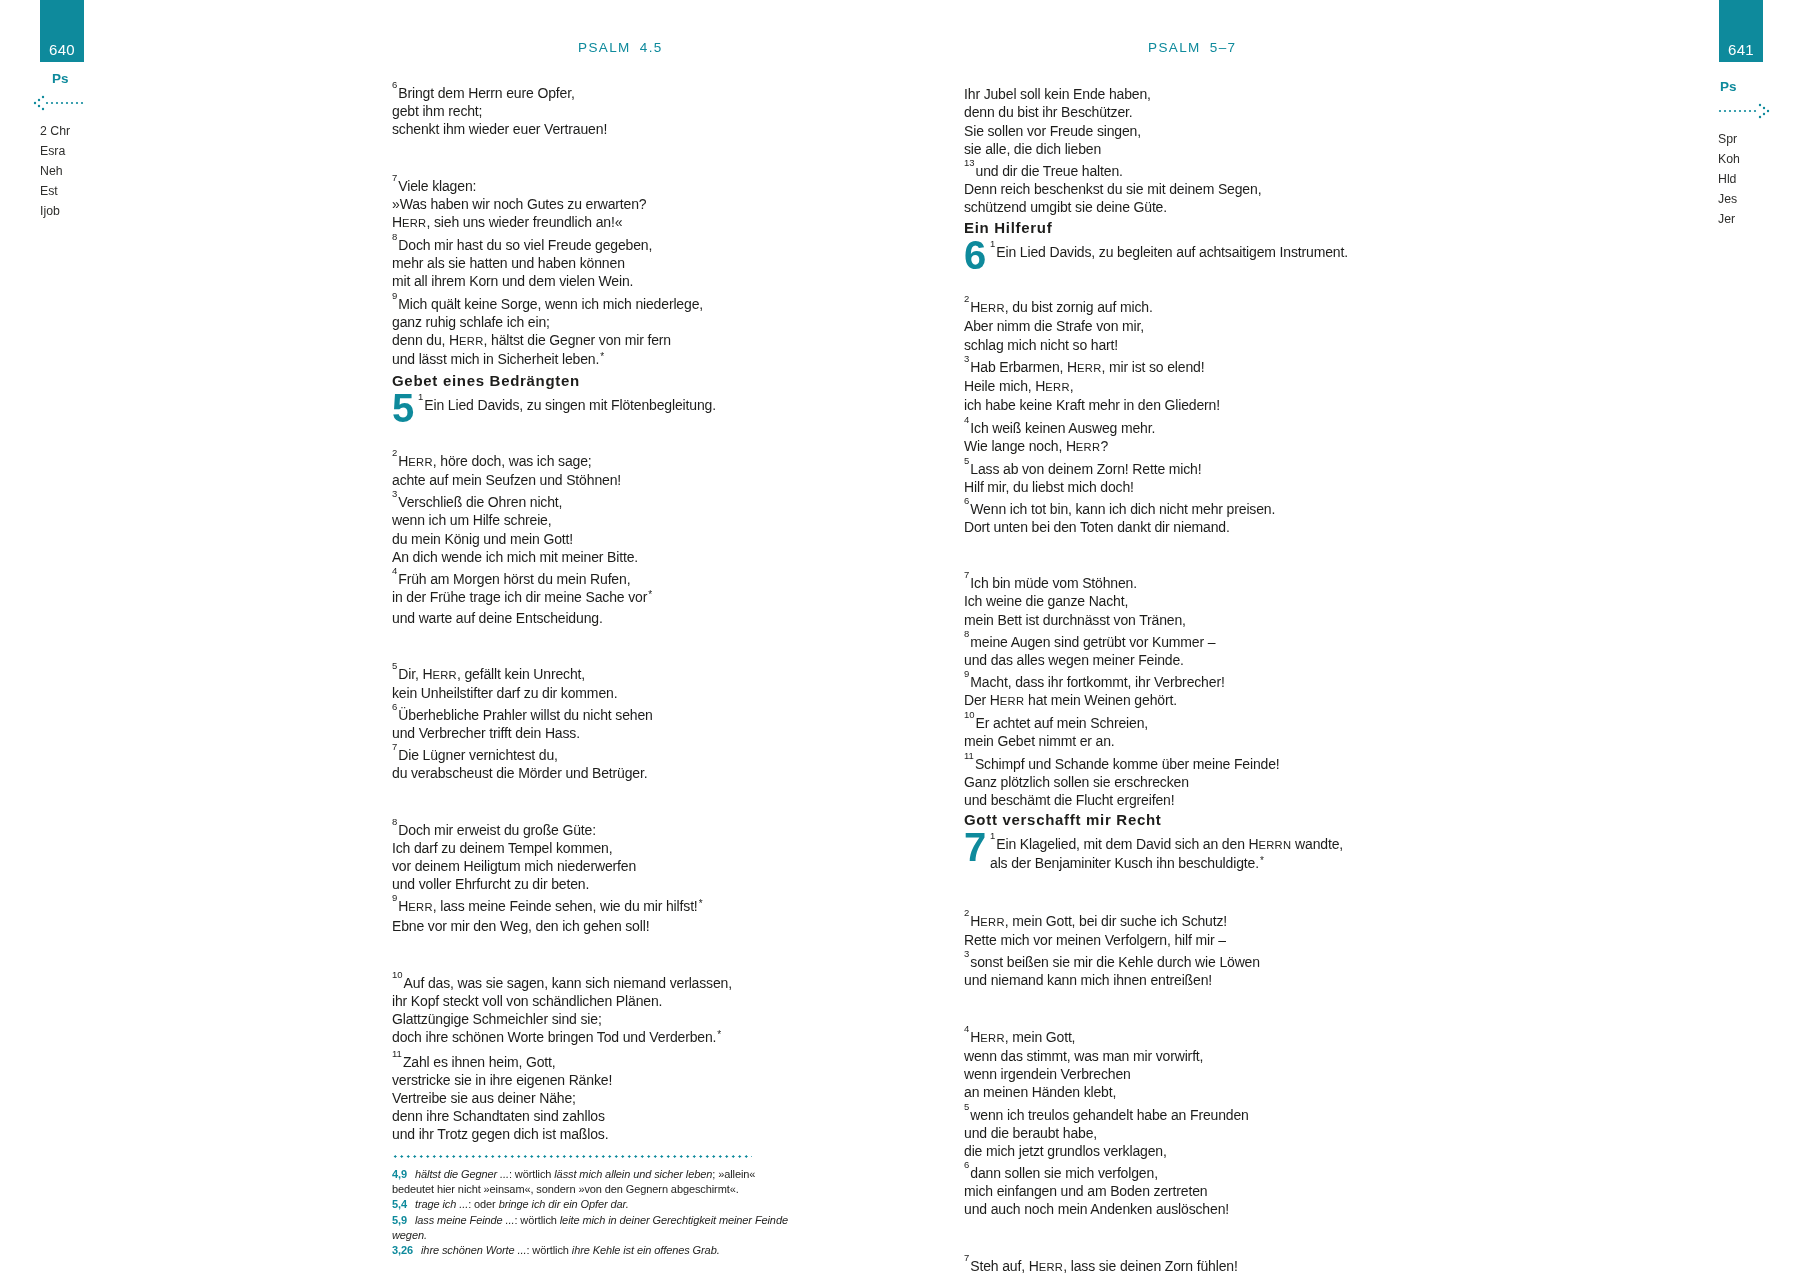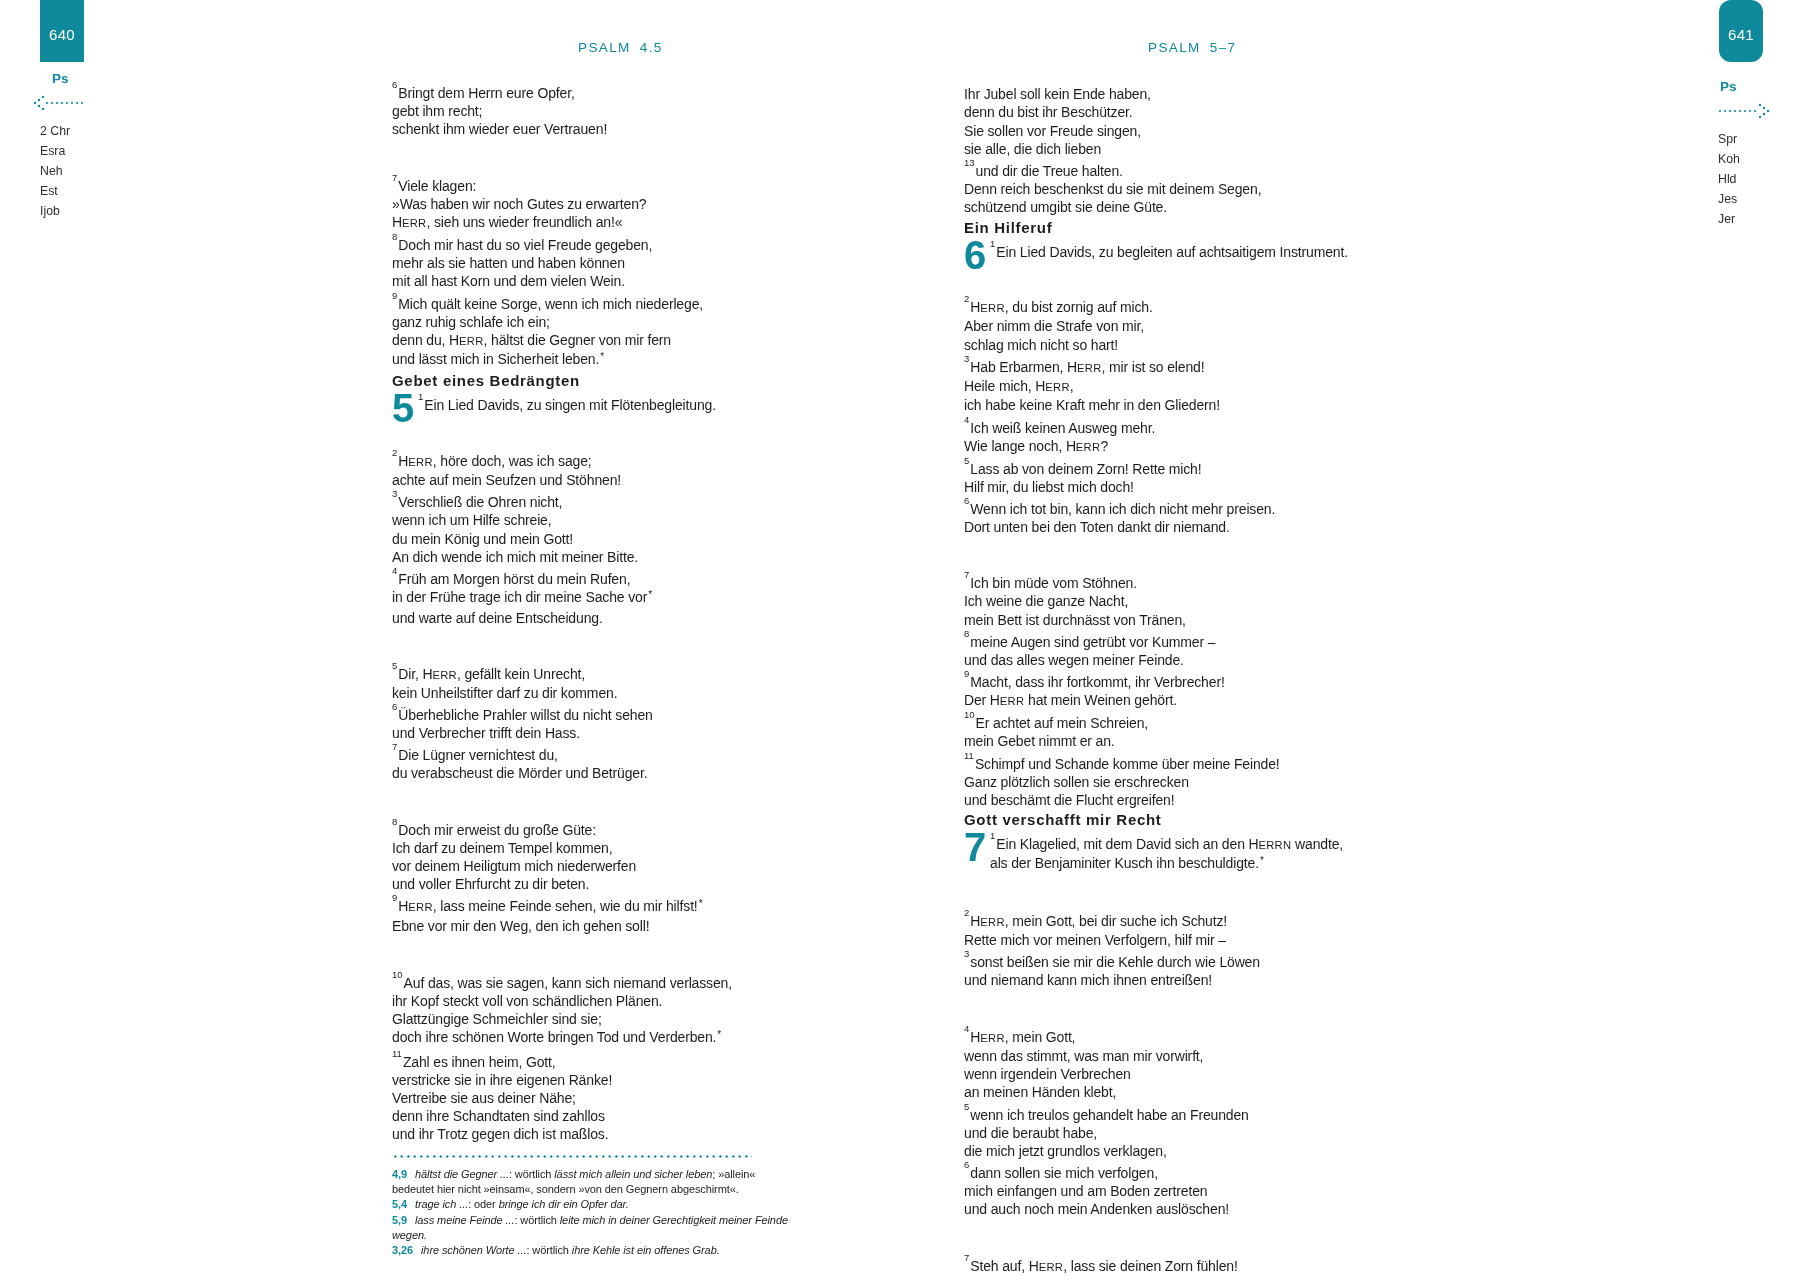--- a/index.html
+++ b/index.html
@@ -5,24 +5,24 @@
   :root{ --teal:#0e8a9c; --ink:#1d1d1b; --paper:#ffffff; }
   html,body{margin:0;padding:0;}
   body{
     width:1800px;height:1277px;background:var(--paper);position:relative;
     font-family:"Liberation Sans","DejaVu Sans",sans-serif;color:var(--ink);
     overflow:hidden;
   }
   .pagenum-box{
     position:absolute;top:0;width:44px;height:62px;background:var(--teal);
     color:#fff;display:flex;align-items:flex-end;justify-content:center;
-    padding-bottom:19px;box-sizing:border-box;font-size:15px;letter-spacing:0.3px;
+    padding-bottom:4px;box-sizing:border-box;font-size:15px;letter-spacing:0.3px;
   }
   #box-left{left:40px;}
-  #box-right{left:1719px;border-radius:12px;}
+  #box-right{left:1719px;}
   .running-header{
     position:absolute;top:40px;color:var(--teal);font-size:13.5px;
     letter-spacing:1.4px;white-space:nowrap;
   }
   #header-left{left:578px;}
   #header-right{left:1148px;}
   .hdr-range{margin-left:9px;text-align:right;}
 
   .sidebar{position:absolute;width:70px;}
   #sidebar-left{left:40px;top:72px;}
@@ -109,21 +109,21 @@
         <div class="line"><sup class="v">6</sup>Bringt dem Herrn eure Opfer,</div>
         <div class="line">gebt ihm recht;</div>
         <div class="line">schenkt ihm wieder euer Vertrauen!</div>
       </div>
       <div class="stanza">
         <div class="line"><sup class="v">7</sup>Viele klagen:</div>
         <div class="line">»Was haben wir noch Gutes zu erwarten?</div>
         <div class="line">H<span class="sc">ERR</span>, sieh uns wieder freundlich an!«</div>
         <div class="line"><sup class="v">8</sup>Doch mir hast du so viel Freude gegeben,</div>
         <div class="line">mehr als sie hatten und haben können</div>
-        <div class="line">mit all hast Korn und dem vielen Wein.</div>
+        <div class="line">mit all ihrem Korn und dem vielen Wein.</div>
         <div class="line"><sup class="v">9</sup>Mich quält keine Sorge, wenn ich mich niederlege,</div>
         <div class="line">ganz ruhig schlafe ich ein;</div>
         <div class="line">denn du, H<span class="sc">ERR</span>, hältst die Gegner von mir fern</div>
         <div class="line">und lässt mich in Sicherheit leben.<span class="star">*</span></div>
       </div>
       <div class="block-heading">Gebet eines Bedrängten</div>
       <div class="chapter">
         <span class="num">5</span>
         <div class="line"><sup class="v">1</sup>Ein Lied Davids, zu singen mit Flötenbegleitung.</div>
       </div>

